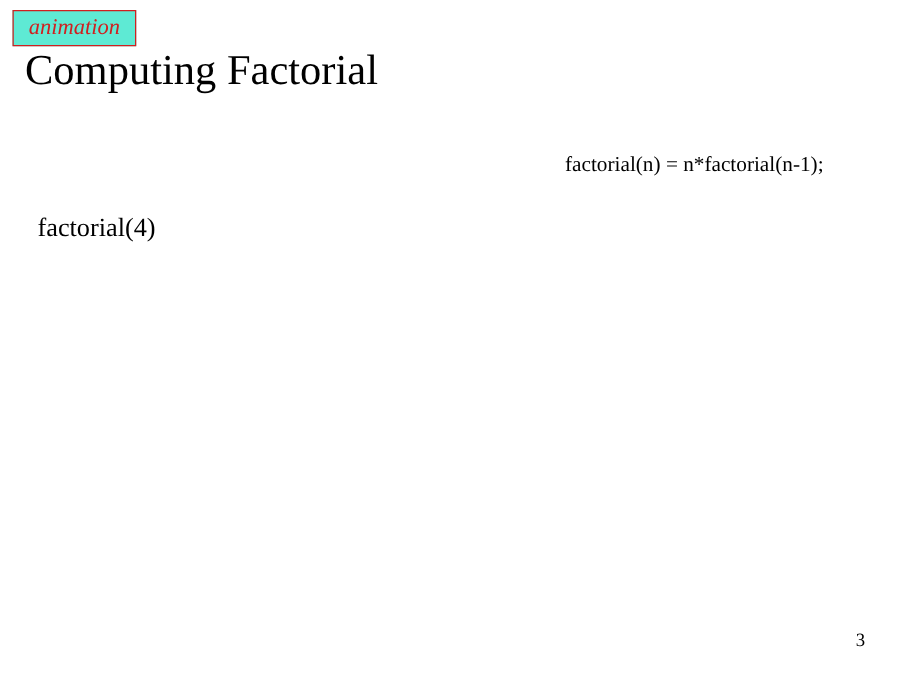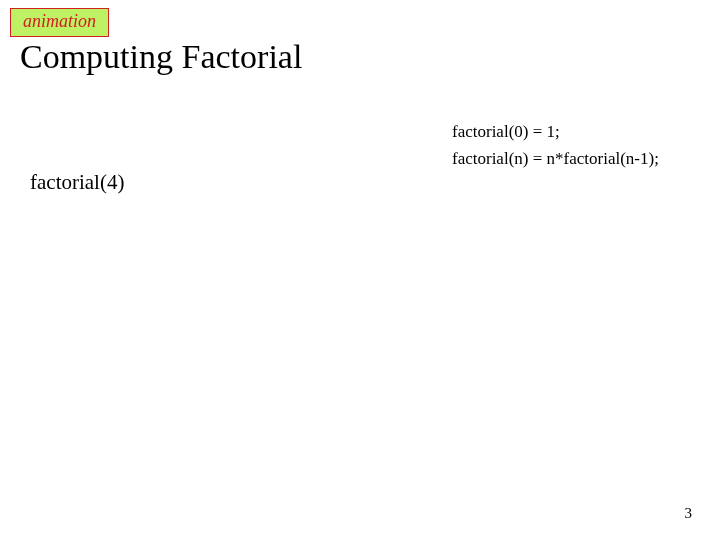--- a/index.html
+++ b/index.html
@@ -14,21 +14,21 @@
       font-family: "Times New Roman", Times, serif;
       position: relative;
       overflow: hidden;
     }
     .animation-badge {
       position: absolute;
       top: 8px;
       left: 10px;
       border: 1.5px solid #d02020;
       padding: 2px 12px 4px 12px;
-      background: #bef264;
+      background: #5eead4;
     }
     .animation-badge span {
       color: #d02020;
       font-family: "Comic Sans MS", "Brush Script MT", cursive;
       font-style: italic;
       font-size: 18px;
     }
     .title {
       position: absolute;
       top: 38px;
@@ -69,19 +69,18 @@
 </head>
 <body>
 
 <div class="animation-badge">
   <span>animation</span>
 </div>
 
 <h1 class="title">Computing Factorial</h1>
 
 <div class="definition">
-  <div>factorial(0) = 1;</div>
   <div>factorial(n) = n*factorial(n-1);</div>
 </div>
 
 <div class="expression">factorial(4)</div>
 
 <div class="page-num">3</div>
 
 </body></html>

